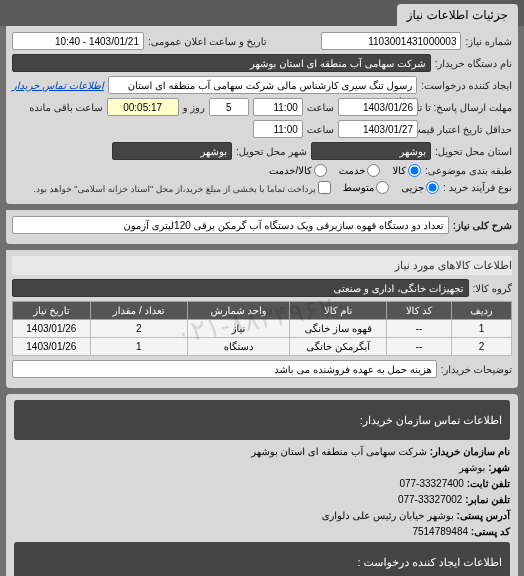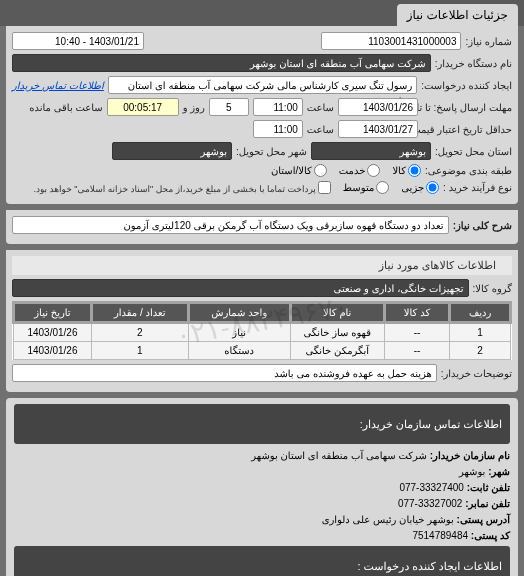--- a/index.html
+++ b/index.html
@@ -85,34 +85,34 @@
     color: #fff;
     font-size: 11px;
     padding: 12px 8px;
     border-radius: 3px;
     margin-bottom: 4px;
   }
   .bar-light {
     background: #e8e8e8;
     color: #333;
     font-size: 11px;
-    padding: 3px 16px;
+    padding: 3px 0;
     margin-bottom: 4px;
   }
   table {
     width: 100%;
     border-collapse: collapse;
     font-size: 10px;
     background: #fff;
   }
   th {
     background: #555;
     color: #fff;
     padding: 3px 12px;
-    border: 3px solid #a3a3a3;
+    border: 1px solid #a3a3a3;
     font-weight: normal;
     text-align: center;
   }
   td {
     padding: 3px 4px;
     border: 1px solid #bbb;
     text-align: center;
     background: #f4f4f4;
   }
   .watermark {
@@ -145,20 +145,21 @@
 
 <div class="tab-bar">
   <div class="tab">جزئیات اطلاعات نیاز</div>
 </div>
 
 <div class="panel rel">
   <div class="row">
     <span class="lbl">شماره نیاز:</span>
     <span class="field" style="width:140px">1103001431000003</span>
     <span class="spacer"></span>
+    <span class="lbl">تاریخ و ساعت اعلان عمومی:</span>
     <span class="field" style="width:132px">1403/01/21 - 10:40</span>
   </div>
 
   <div class="row">
     <span class="lbl">نام دستگاه خریدار:</span>
     <span class="field dark" style="flex:1">شرکت سهامی آب منطقه ای استان بوشهر</span>
   </div>
 
   <div class="row">
     <span class="lbl">ایجاد کننده درخواست:</span>
@@ -196,21 +197,21 @@
     <label class="radio">
         <input type="radio" checked="" style="">
         <span>کالا</span>
       </label>
     <label class="radio">
         <input type="radio" style="">
         <span>خدمت</span>
       </label>
     <label class="radio">
         <input type="radio" style="">
-        <span>کالا/استان</span>
+        <span>کالا/خدمت</span>
       </label>
   </div>
 
   <div class="row">
     <span class="lbl">نوع فرآیند خرید :</span>
     <label class="radio">
         <input type="radio" checked="" style="">
         <span>جزیی</span>
       </label>
     <label class="radio">

